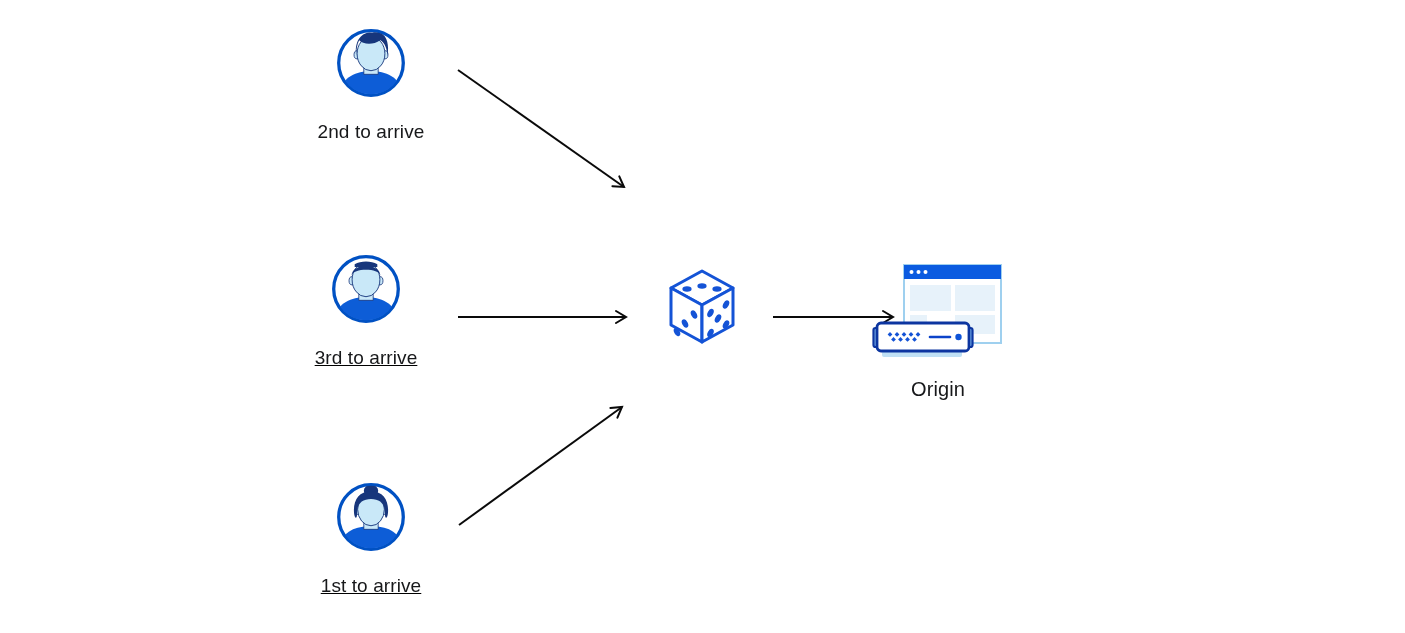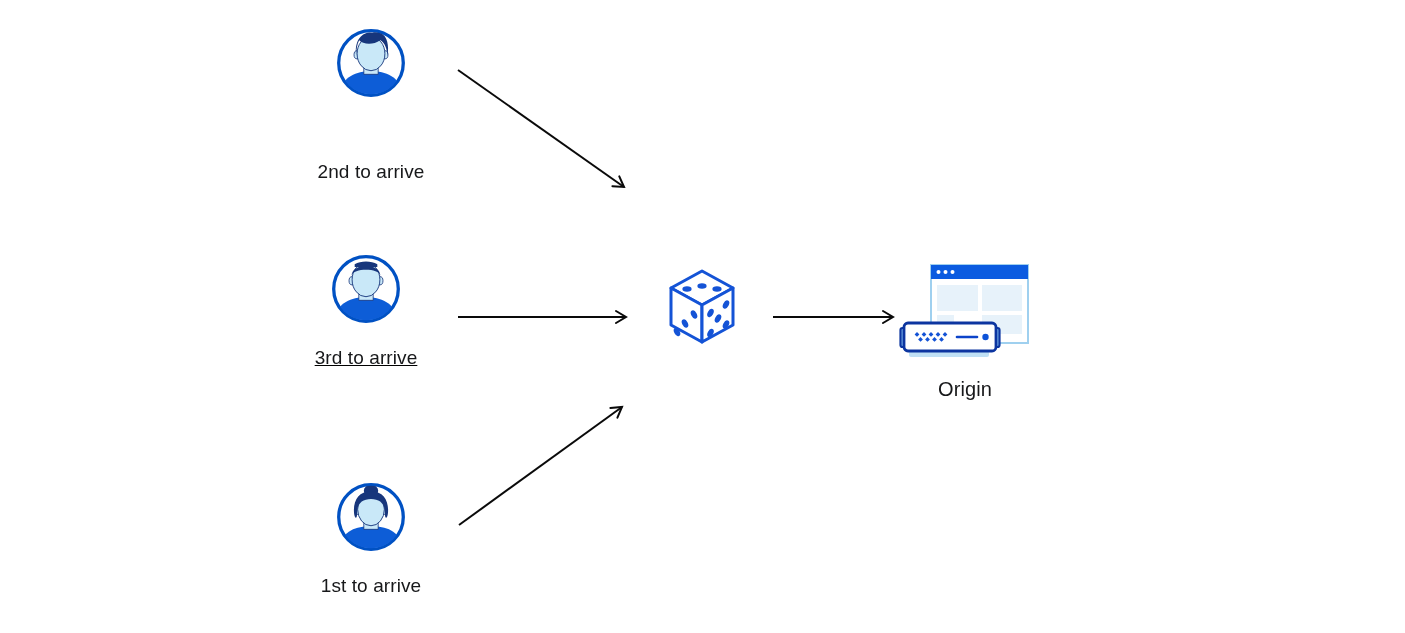--- a/index.html
+++ b/index.html
@@ -52,21 +52,21 @@
       <marker id="ah" markerUnits="userSpaceOnUse" markerWidth="26" markerHeight="26" refX="0" refY="0" orient="auto" style="overflow:visible">
         <path d="M-10,-6 L0,0 L-10,6" fill="none" stroke="#0a0a0a" stroke-width="2" stroke-linecap="round"></path>
       </marker>
     </defs>
     <line x1="458" y1="70" x2="624" y2="187" stroke="#0a0a0a" stroke-width="2" marker-end="url(#ah)"></line>
     <line x1="458" y1="317" x2="626" y2="317" stroke="#0a0a0a" stroke-width="2" marker-end="url(#ah)"></line>
     <line x1="459" y1="525" x2="622" y2="407" stroke="#0a0a0a" stroke-width="2" marker-end="url(#ah)"></line>
     <line x1="773" y1="317" x2="893" y2="317" stroke="#0a0a0a" stroke-width="2" marker-end="url(#ah)"></line>
   </svg>
 
-  <div class="node" style="left:291px; top:27px;gap:40px;">
+  <div class="node" style="left:291px; top:27px;">
     <span class="icon-wrap">
       <svg width="72" height="72" viewBox="0 0 70 70">
         <defs>
             <clipPath id="c1">
               <circle cx="35" cy="35" r="30.5"></circle>
             </clipPath>
           </defs>
         <circle cx="35" cy="35" r="31.4" fill="#ffffff" stroke="#0051c3" stroke-width="3.2"></circle>
         <g clip-path="url(#c1)">
           <path d="M3,70 C5,49 19,43 35,43 C51,43 65,49 67,70 Z" fill="#0d5dd7"></path>
@@ -97,21 +97,21 @@
           <ellipse cx="48.5" cy="27" rx="3" ry="4" fill="#c9e8f8" stroke="#17367c" stroke-width="0.8"></ellipse>
           <ellipse cx="35" cy="26" rx="13.5" ry="16.5" fill="#c9e8f8" stroke="#17367c" stroke-width="0.9"></ellipse>
           <path d="M21,22 C21,9.5 49,9.5 49,22 C47.5,14.5 22.5,14.5 21,22 Z" fill="#17367c"></path>
           <path d="M24,13.5 L46,13.5 L46,11 C40,7.5 30,7.5 24,11 Z" fill="#17367c"></path>
         </g>
       </svg>
     </span>
     <div class="label">3rd to arrive</div>
   </div>
 
-  <div class="node" style="left:291px; top:481px;">
+  <div class="node" style="left:291px; top:481px;text-decoration:underline;">
     <span class="icon-wrap">
       <svg width="72" height="72" viewBox="0 0 70 70">
         <defs>
             <clipPath id="c3">
               <circle cx="35" cy="35" r="30.5"></circle>
             </clipPath>
           </defs>
         <circle cx="35" cy="35" r="31.4" fill="#ffffff" stroke="#0051c3" stroke-width="3.2"></circle>
         <g clip-path="url(#c3)">
           <path d="M3,70 C5,49 19,44 35,44 C51,44 65,49 67,70 Z" fill="#0d5dd7"></path>
@@ -145,21 +145,21 @@
           <ellipse cx="43.5" cy="45" rx="2.8" ry="4.4" transform="rotate(28 43.5 45)"></ellipse>
           <ellipse cx="59" cy="36.5" rx="2.8" ry="4.4" transform="rotate(28 59 36.5)"></ellipse>
           <ellipse cx="51" cy="50.5" rx="2.8" ry="4.4" transform="rotate(28 51 50.5)"></ellipse>
           <ellipse cx="43.5" cy="65" rx="2.8" ry="4.4" transform="rotate(28 43.5 65)"></ellipse>
           <ellipse cx="59" cy="56.5" rx="2.8" ry="4.4" transform="rotate(28 59 56.5)"></ellipse>
         </g>
       </svg>
     </span>
   </div>
 
-  <div class="node origin-node" style="left:885px; top:262px;">
+  <div class="node origin-node" style="left:858px; top:262px;">
     <span class="icon-wrap">
       <svg width="132" height="102" viewBox="0 0 132 102">
 
         <rect x="42" y="3" width="97" height="78" fill="#ffffff" stroke="#9fd0ef" stroke-width="2" transform="translate(-10,0)"></rect>
         <rect x="32" y="3" width="97" height="14" fill="#0b5be0"></rect>
         <circle cx="39.5" cy="10" r="2" fill="#ffffff"></circle>
         <circle cx="46.5" cy="10" r="2" fill="#ffffff"></circle>
         <circle cx="53.5" cy="10" r="2" fill="#ffffff"></circle>
         <rect x="38" y="23" width="41" height="26" fill="#e7f2fa"></rect>
         <rect x="83" y="23" width="40" height="26" fill="#e7f2fa"></rect>

